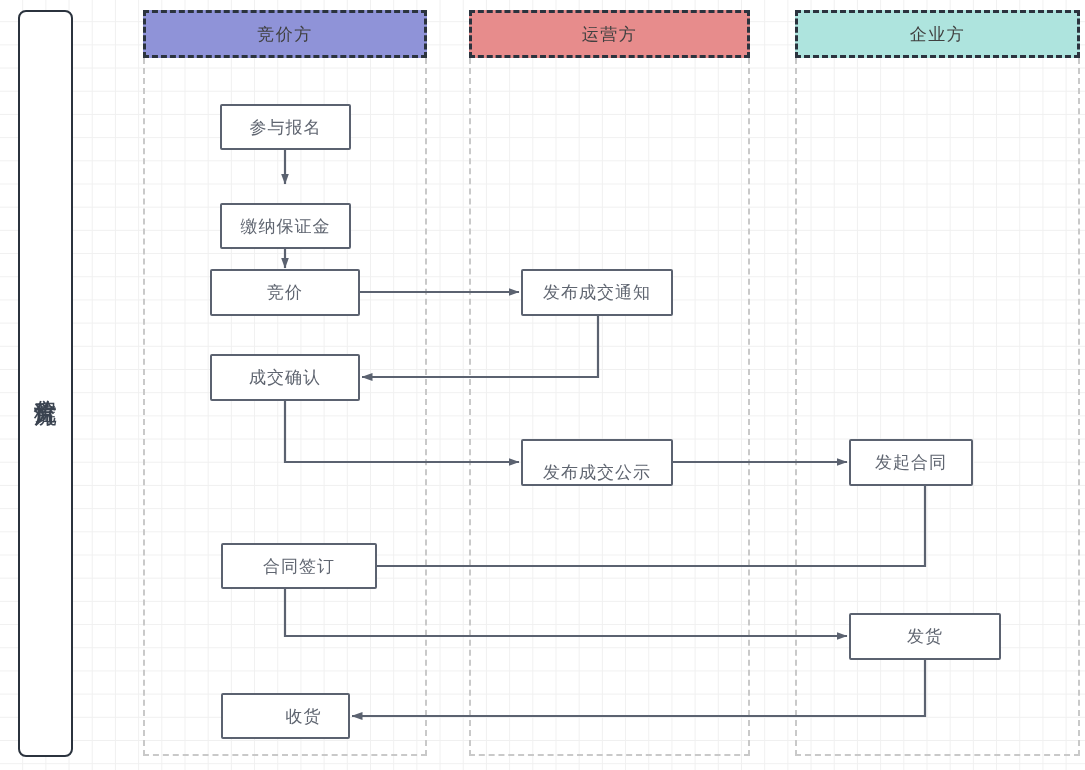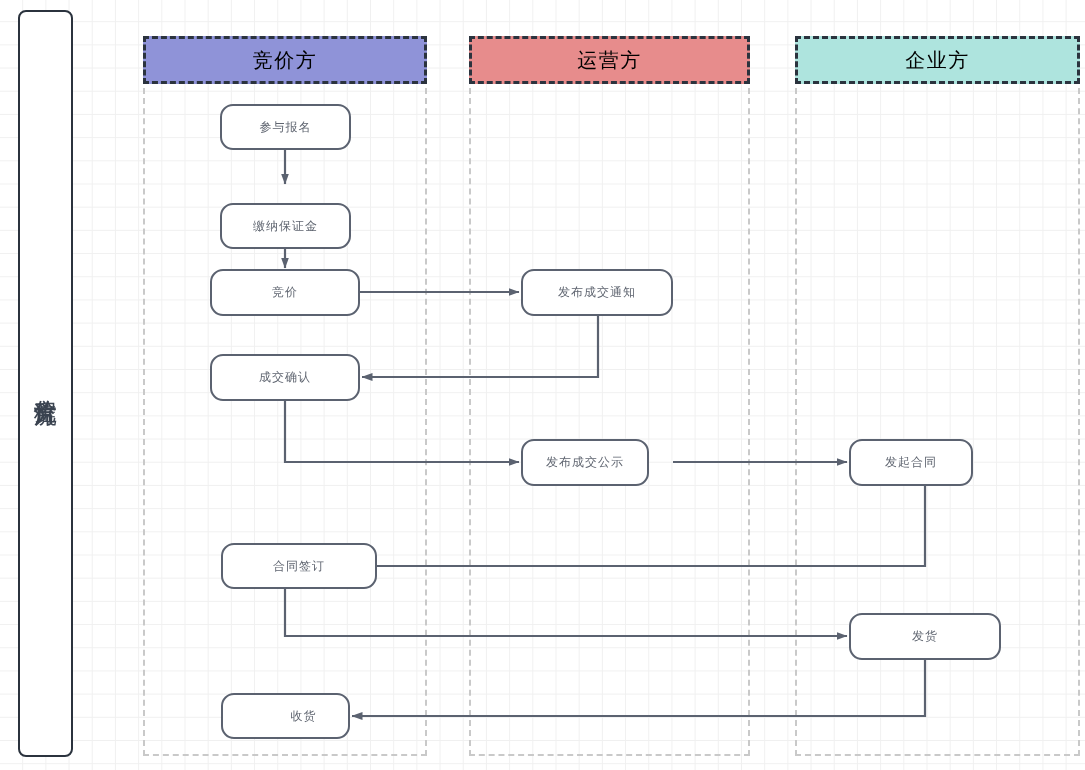--- a/index.html
+++ b/index.html
@@ -56,45 +56,44 @@
     white-space: nowrap;
   }
   
   .lane-header {
     position: absolute;
     box-sizing: border-box;
     border: 3px dashed #2b333e;
     display: flex;
     align-items: center;
     justify-content: center;
-    font-size: 20px;
-    color: #000000;
+    font-size: 17px;
+    color: #404040;
     letter-spacing: 1.5px;
-    margin-top: 26px;
   }
   
   .lane-body {
     position: absolute;
     box-sizing: border-box;
     border-left: 2px dashed #c9c9c9;
     border-right: 2px dashed #c9c9c9;
     border-bottom: 2px dashed #c9c9c9;
     border-top: 0;
   }
   
   .node {
     position: absolute;
     box-sizing: border-box;
     background: #ffffff;
     border: 2.2px solid #5b6270;
-    border-radius: 13px;
+    border-radius: 2px;
     display: flex;
     align-items: center;
     justify-content: center;
-    font-size: 12px;
+    font-size: 17px;
     color: #5f6570;
     letter-spacing: 1px;
     white-space: nowrap;
   }
 </style>
 </head>
 <body>
 
 <div id="canvas">
 
@@ -152,21 +151,21 @@
   </div>
   <div class="node" style="left:210px; top:269px; width:150px; height:47px;">
     <span>竞价</span>
   </div>
   <div class="node" style="left:521px; top:269px; width:152px; height:47px;">
     <span>发布成交通知</span>
   </div>
   <div class="node" style="left:210px; top:354px; width:150px; height:47px;">
     <span>成交确认</span>
   </div>
-  <div class="node" style="left:521px; top:439px; width:128px; height:47px;">
+  <div class="node" style="left:521px; top:439px; width:152px; height:47px;align-items:flex-end;">
     <span>发布成交公示</span>
   </div>
   <div class="node" style="left:849px; top:439px; width:124px; height:47px;">
     <span>发起合同</span>
   </div>
   <div class="node" style="left:221px; top:543px; width:156px; height:46px;">
     <span>合同签订</span>
   </div>
   <div class="node" style="left:849px; top:613px; width:152px; height:47px;">
     <span>发货</span>

